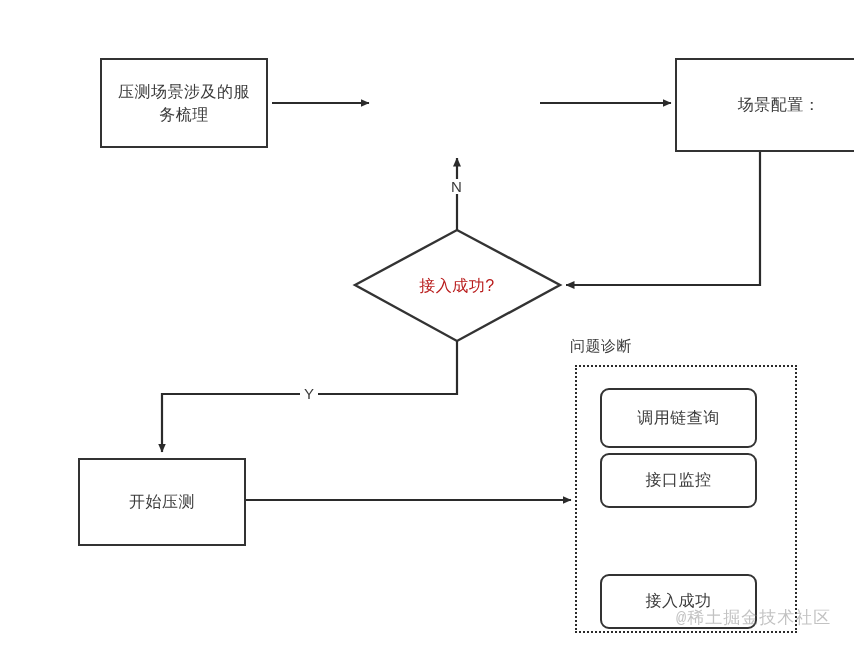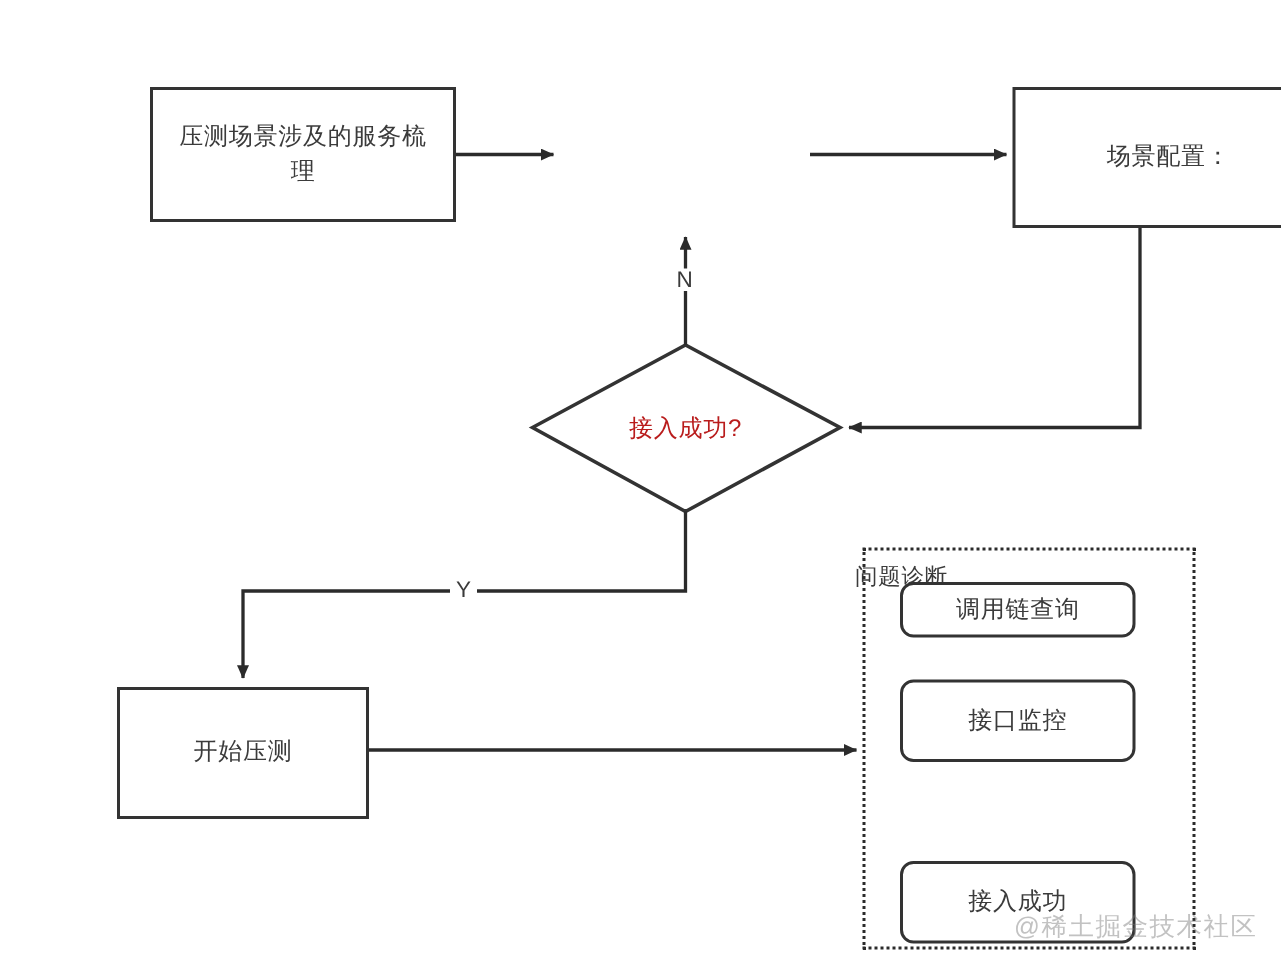--- a/index.html
+++ b/index.html
@@ -53,21 +53,20 @@
     color: #3b3b3b;
     font-size: 16px;
     letter-spacing: 0.5px;
   }
   .group-label {
     position: absolute;
     color: #3b3b3b;
     font-size: 15px;
     letter-spacing: 0.5px;
     white-space: nowrap;
-    margin-top: 38px;
   }
   .dashed-group {
     position: absolute;
     box-sizing: border-box;
     border: 2px dotted #2b2b2b;
     background: transparent;
   }
   .edge-label {
     position: absolute;
     color: #3b3b3b;
@@ -114,21 +113,21 @@
 
     <path d="M760,152 L760,285 L566,285" fill="none" stroke="#2b2b2b" stroke-width="2.2" marker-end="url(#arrowhead)"></path>
 
     <line x1="457" y1="230" x2="457" y2="158" stroke="#2b2b2b" stroke-width="2.2" marker-end="url(#arrowhead)"></line>
 
     <path d="M457,341 L457,394 L162,394 L162,452" fill="none" stroke="#2b2b2b" stroke-width="2.2" marker-end="url(#arrowhead)"></path>
 
     <line x1="246" y1="500" x2="571" y2="500" stroke="#2b2b2b" stroke-width="2.2" marker-end="url(#arrowhead)"></line>
   </svg>
 
-  <div class="node-box" style="left:100px; top:58px; width:204px; height:90px;">
+  <div class="node-box" style="left:100px; top:58px; width:168px; height:90px;">
     <span>压测场景涉及的服务梳理</span>
   </div>
 
 
   <div class="node-box" style="left:675px; top:58px; width:208px; height:94px; flex-direction:column;">
     <span>场景配置：</span>
   </div>
 
   <div class="diamond-label" style="left:457px; top:286px;">接入成功?</div>
 
@@ -137,28 +136,28 @@
   <div class="edge-label" style="left:300px; top:386px;">Y</div>
 
   <div class="node-box" style="left:78px; top:458px; width:168px; height:88px;">
     <span>开始压测</span>
   </div>
 
   <div class="group-label" style="left:570px; top:337px;">问题诊断</div>
 
   <div class="dashed-group" style="left:575px; top:365px; width:222px; height:268px;"></div>
 
-  <div class="rounded-box" style="left:600px; top:388px; width:157px; height:37px;">
+  <div class="rounded-box" style="left:600px; top:388px; width:157px; height:60px;">
     <span>调用链查询</span>
   </div>
 
   <div class="rounded-box" style="left:600px; top:453px; width:157px; height:55px;">
     <span>接口监控</span>
   </div>
 
 
   <div class="rounded-box" style="left:600px; top:574px; width:157px; height:55px;">
     <span>接入成功</span>
   </div>
 
-  <div class="watermark" style="left:676px; top:606px;">@稀土掘金技术社区</div>
+  <div class="watermark" style="left:676px; top:606px;font-family:Liberation Mono, monospace;">@稀土掘金技术社区</div>
 
 </div>
 
 </body></html>

